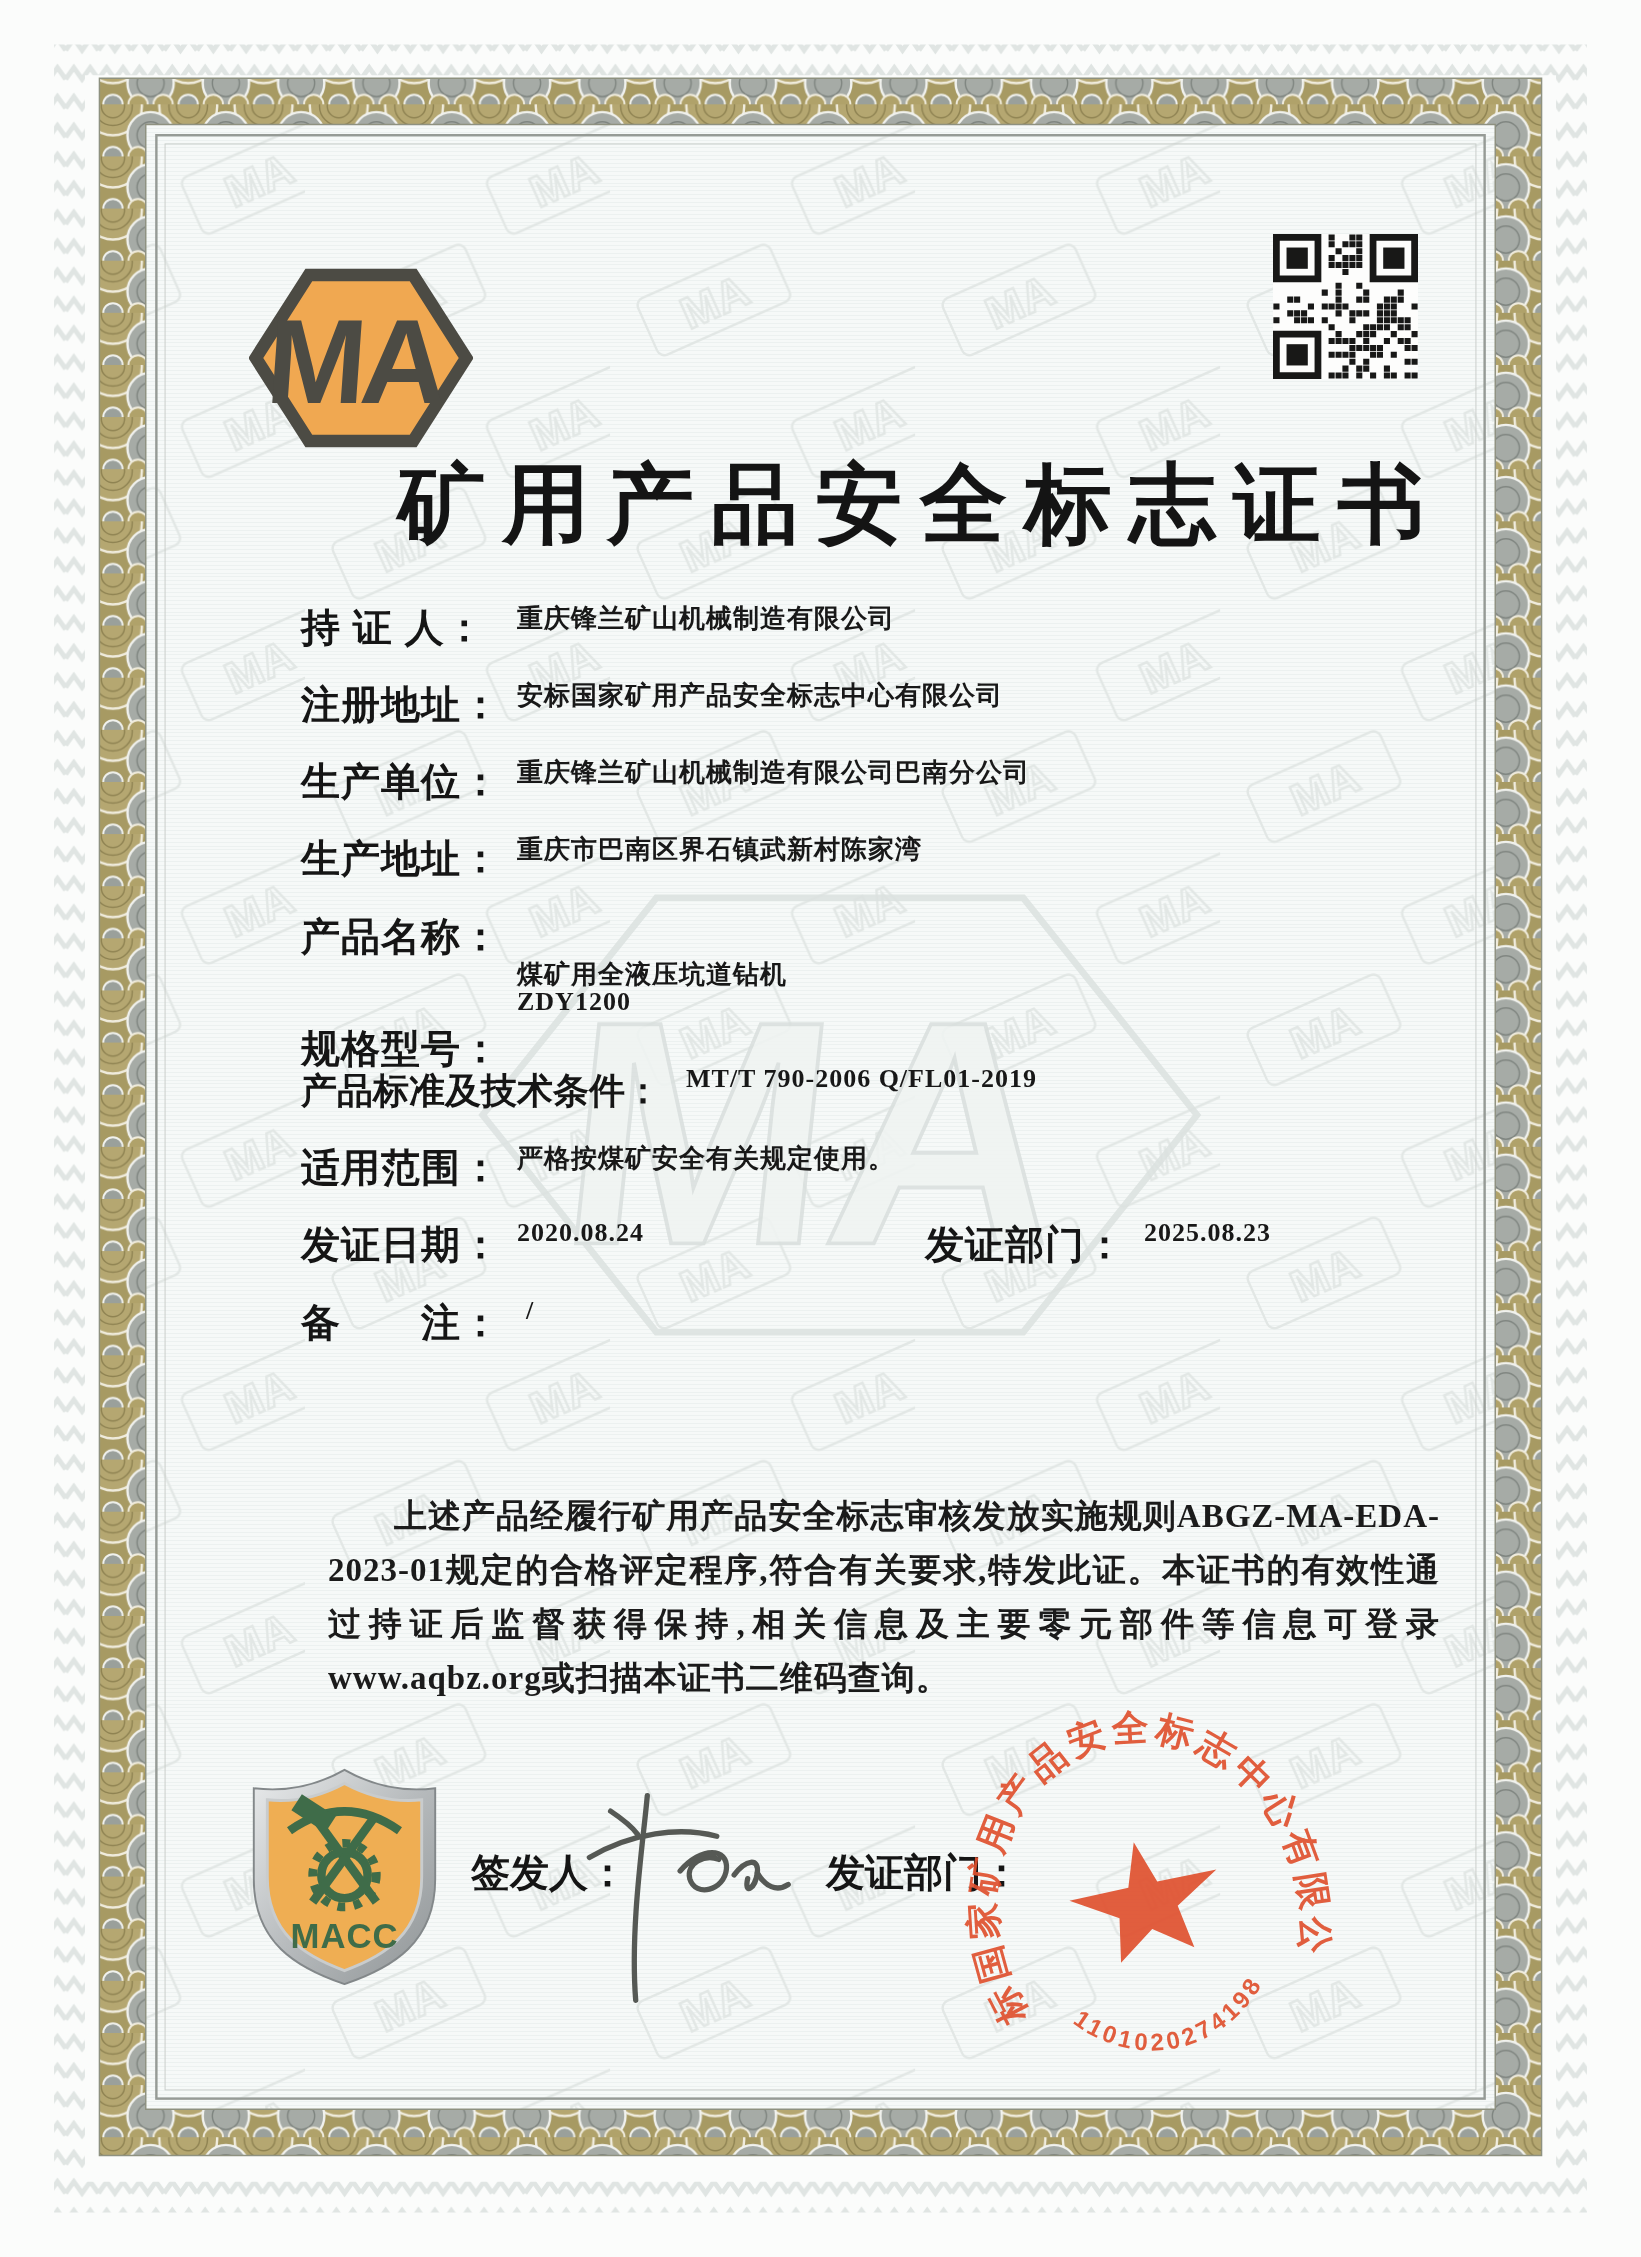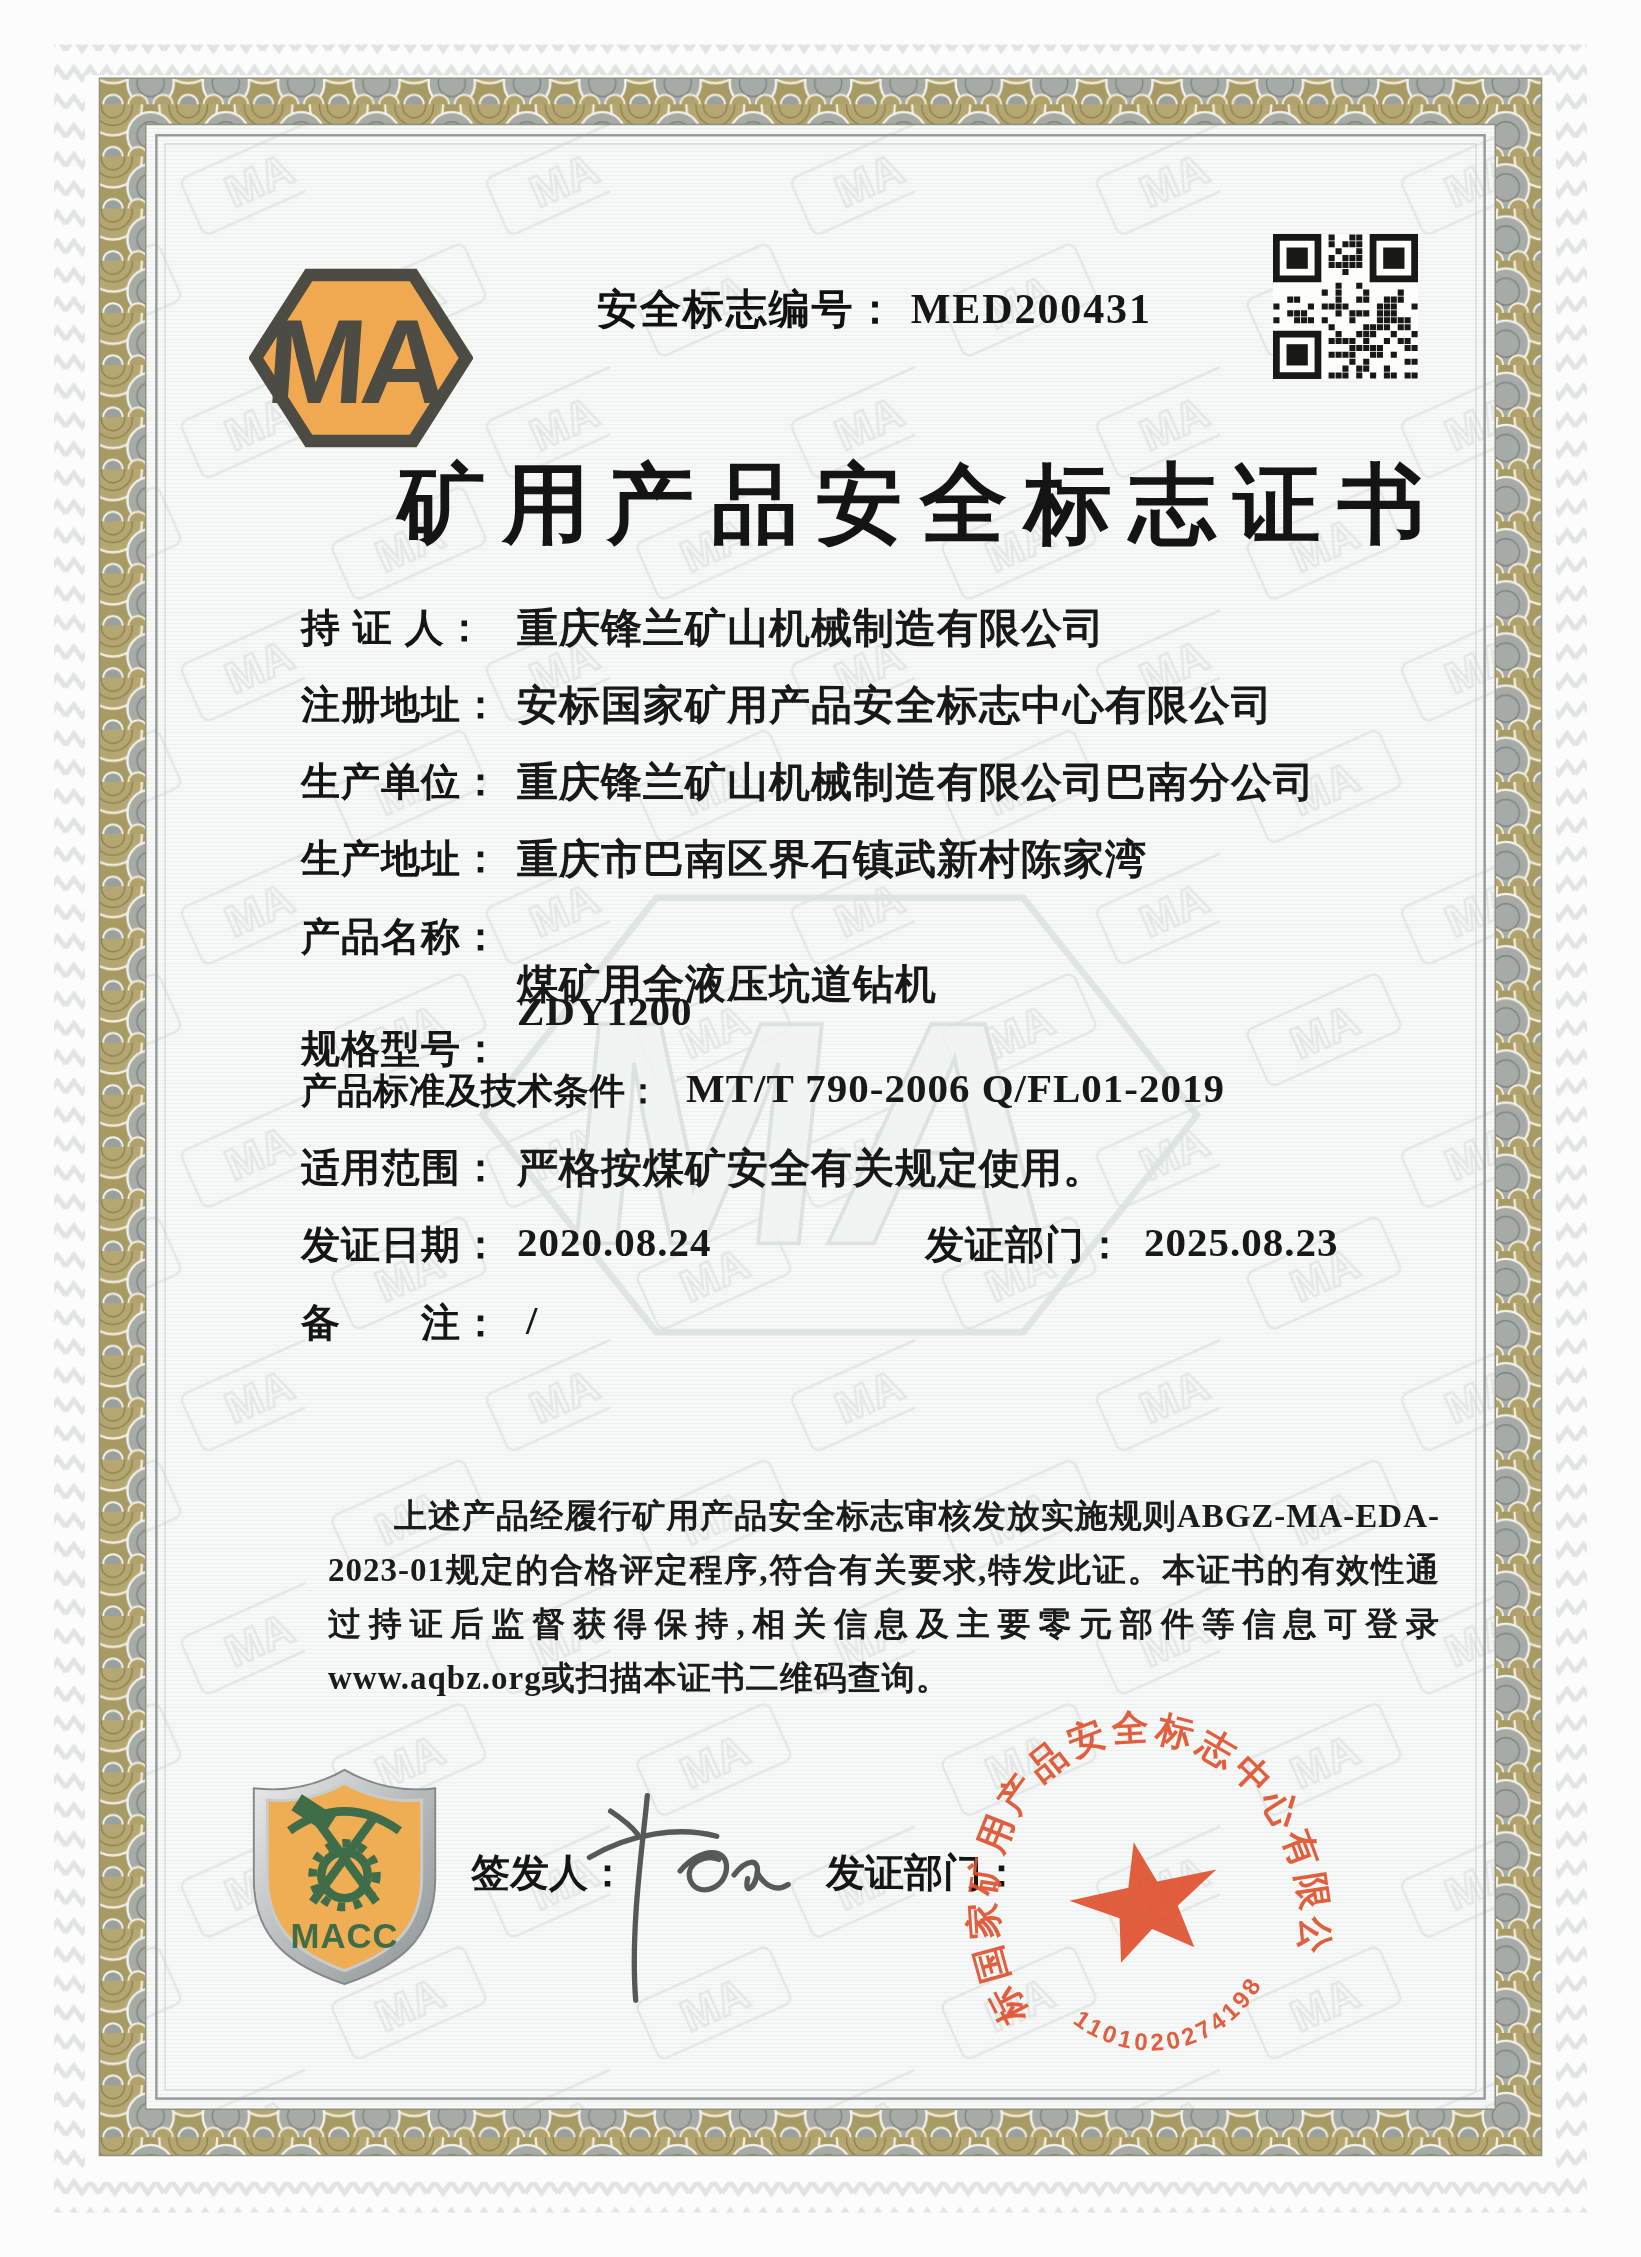--- a/index.html
+++ b/index.html
@@ -13,21 +13,21 @@
   .abs{position:absolute;}
   .certline{display:flex;align-items:baseline;}
   .hei{font-family:"Liberation Sans",sans-serif;font-weight:700;}
   .cert-label{font-size:41px;letter-spacing:1.9px;color:#111;}
   .cert-value{font-size:42px;font-weight:700;letter-spacing:1.9px;margin-left:13.5px;color:#161616;}
   .title{font-size:87px;font-weight:700;letter-spacing:17.4px;color:#141414;white-space:nowrap;}
   .row{position:absolute;height:50px;white-space:nowrap;}
   .flabel{position:absolute;font-family:"Liberation Sans",sans-serif;font-weight:700;
           font-size:39px;color:#151515;letter-spacing:1px;}
   .flabel.long{font-size:36px;letter-spacing:0;}
-  .fvalue{position:absolute;font-weight:700;font-size:41px;color:#181818;letter-spacing:1px;white-space:nowrap;}
+  .fvalue{position:absolute;font-weight:700;font-size:26px;color:#181818;letter-spacing:1px;white-space:nowrap;}
   .para{position:absolute;left:328px;top:1489px;width:1112px;font-size:33px;line-height:54px;
         font-weight:600;color:#1b1b1b;text-align:justify;text-indent:2em;letter-spacing:1px;}
   .sig-label{font-family:"Liberation Sans",sans-serif;font-weight:700;font-size:39px;color:#151515;}
 </style>
 </head>
 <body>
 
 <div class="page">
 
   <div class="paper"></div>
@@ -80,24 +80,20 @@
 
     <rect x="162" y="140" width="1376" height="2034" fill="none" stroke="#969b96" stroke-width="2.5"></rect>
     <rect x="171" y="149" width="1358" height="2016" fill="none" stroke="#c8cdc9" stroke-width="1"></rect>
   </svg>
 
   <svg class="abs" style="left:249px;top:268px;" width="224" height="180" viewBox="0 0 232 186">
     <polygon points="62,7 170,7 225,93 170,179 62,179 7,93" fill="#f0a851" stroke="#4c4b44" stroke-width="13"></polygon>
     <text x="116" y="140" text-anchor="middle" font-size="124" font-weight="800" font-family="Liberation Sans, sans-serif" fill="#4c4b44" transform="skewX(-4)" letter-spacing="-6">MA</text>
   </svg>
 
-  <div class="abs certline" style="left:597px;top:282px;">
-    <span class="hei cert-label">安全标志编号：</span>
-    <span class="cert-value">MED200431</span>
-  </div>
 
   <svg class="abs" style="left:1273px;top:234px;" width="145" height="145" viewBox="0 0 150 150">
     <rect width="150" height="150" fill="#fdfdfc"></rect>
     <g fill="#181817">
       <path d="M0,0h50v50H0z M7,7v36h36V7z" fill-rule="evenodd"></path>
       <rect x="14" y="14" width="22" height="22"></rect>
       <path d="M100,0h50v50h-50z M107,7v36h36V7z" fill-rule="evenodd"></path>
       <rect x="114" y="14" width="22" height="22"></rect>
       <path d="M0,100h50v50H0z M7,107v36h36v-36z" fill-rule="evenodd"></path>
       <rect x="14" y="114" width="22" height="22"></rect>

